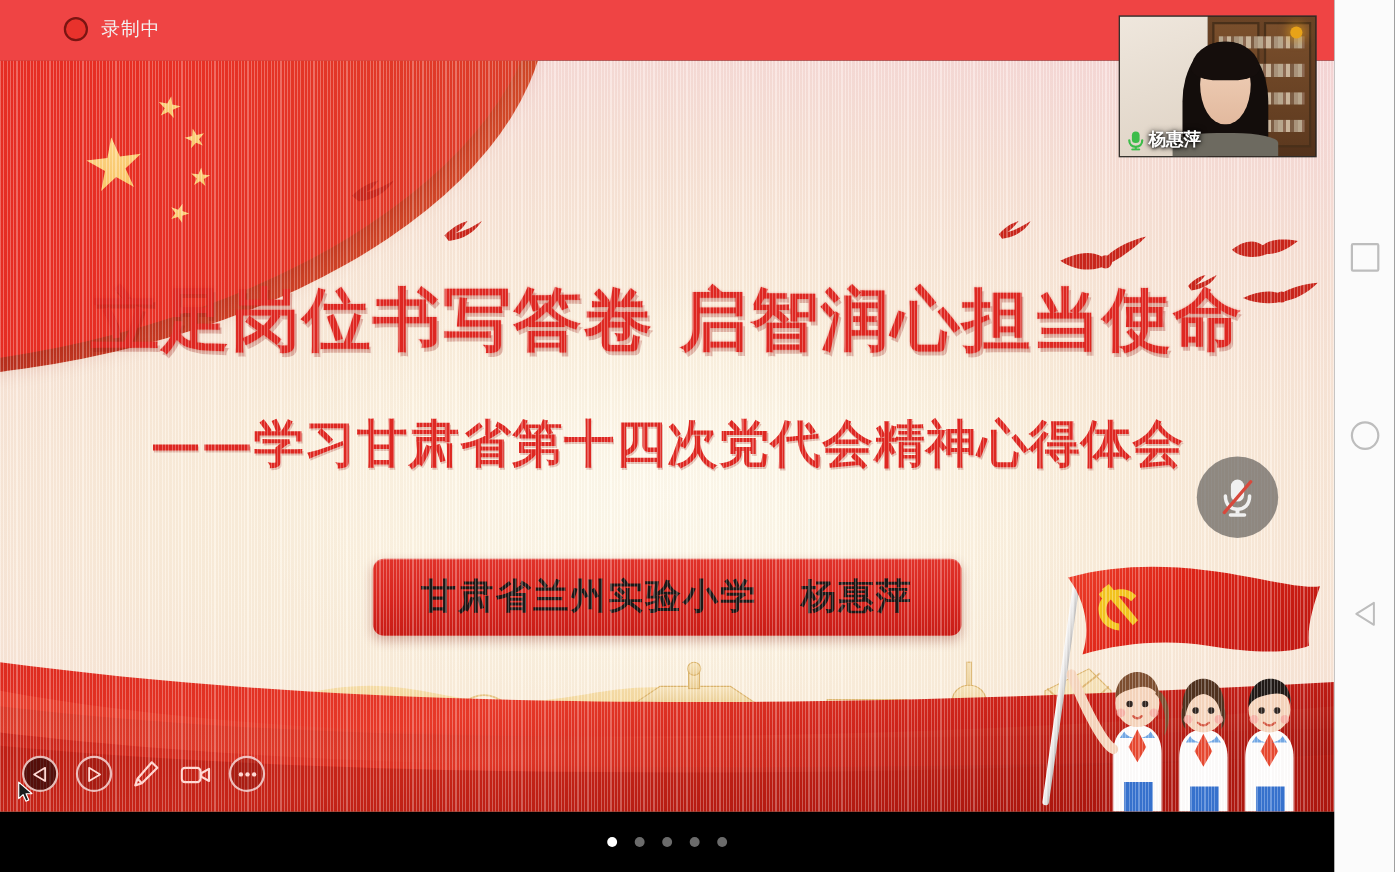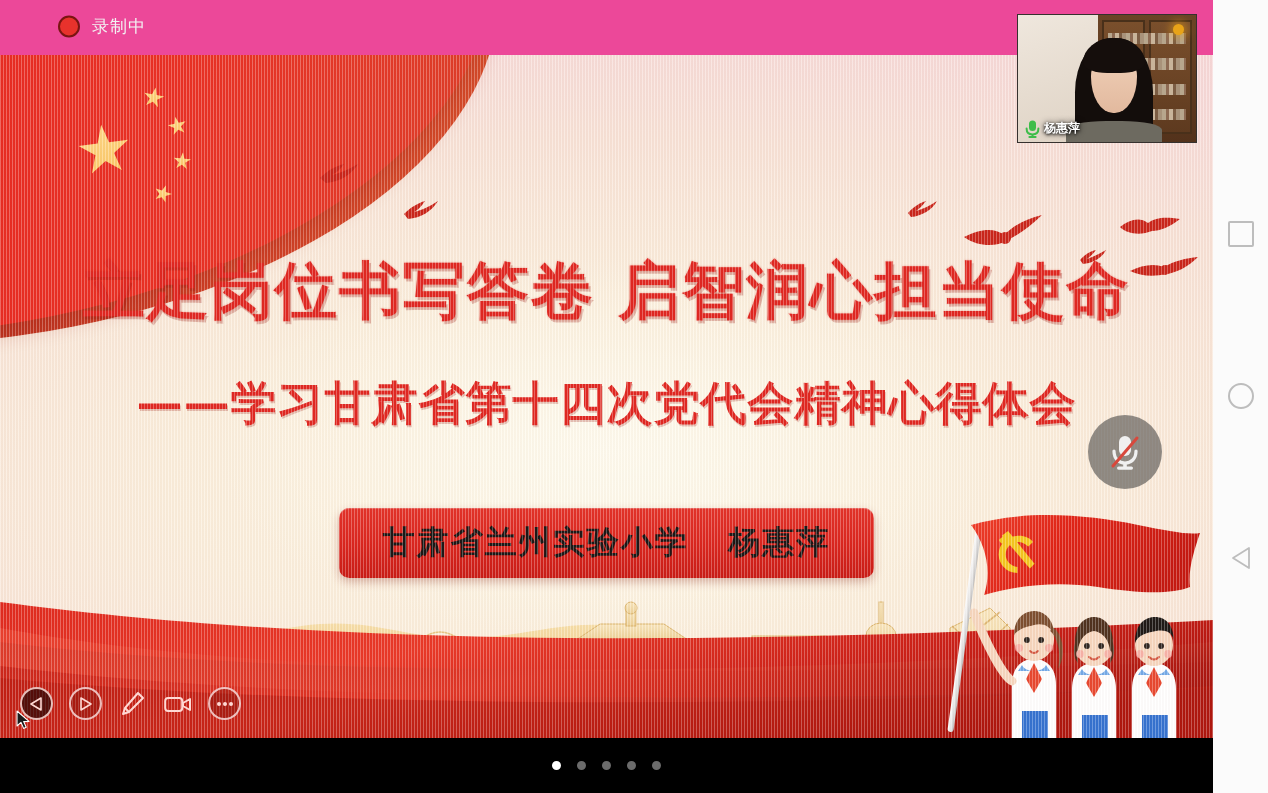--- a/index.html
+++ b/index.html
@@ -8,21 +8,21 @@
     width:1268px;height:793px;overflow:hidden;position:relative;
     font-family:"DejaVu Sans","Liberation Sans",sans-serif;
   }
 
   
   #screen{position:absolute;inset:0;background:#000;}
 
   
   #topbar{
     position:absolute;left:0;top:0;width:1213px;height:55px;
-    background:#ec4899;z-index:40;
+    background:#ef4444;z-index:40;
   }
   #rec-group{
     position:absolute;left:58px;top:26px;transform:translateY(-50%);
     display:flex;align-items:center;gap:12px;
   }
   #rec-dot{
     width:22px;height:22px;border-radius:50%;
     background:#e8322c;border:2px solid #7a1512;box-sizing:border-box;
   }
   #rec-text{
@@ -170,21 +170,21 @@
     background:#150e0c;border-radius:50% 50% 40% 40%/70% 70% 30% 30%;}
   #vt-body{position:absolute;left:-6%;bottom:0;width:112%;height:20%;
     background:#6d6a60;border-radius:42% 42% 0 0;}
   #vt-lamp{position:absolute;right:7%;top:7%;width:11px;height:11px;
     border-radius:50%;background:#e8a318;box-shadow:0 0 9px 3px rgba(232,163,24,.55);}
   #vt-name{
     position:absolute;left:6px;bottom:4px;display:flex;align-items:center;gap:3px;
     z-index:5;
   }
   #vt-name-text{
-    color:#fff;font-size:12px;font-weight:700;
+    color:#fff;font-size:16px;font-weight:700;
     text-shadow:0 1px 3px rgba(0,0,0,.95),0 0 6px rgba(0,0,0,.8);
     font-family:"DejaVu Sans","Liberation Sans",sans-serif;
   }
 
   
   #navbar{
     position:absolute;right:0;top:0;width:55px;height:793px;
     background:#fbfbfb;z-index:60;
   }
   .nav-btn{

